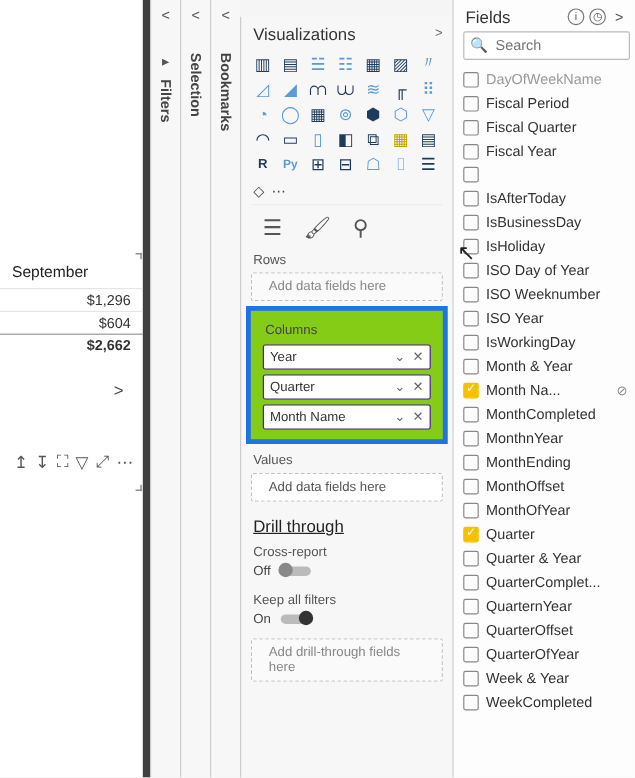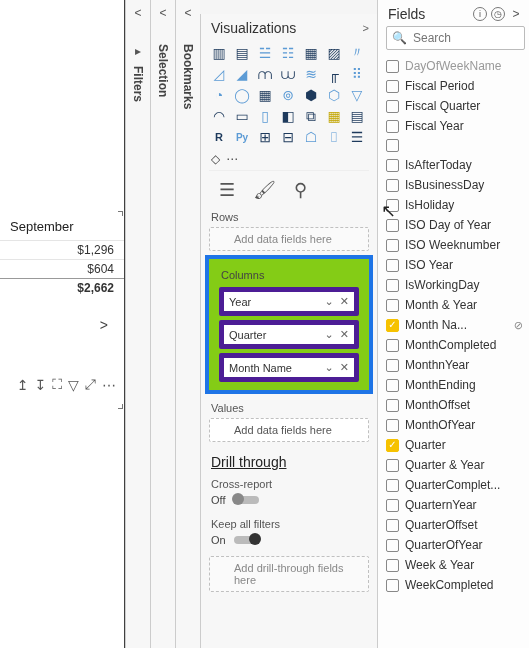--- a/index.html
+++ b/index.html
@@ -13,21 +13,21 @@
     height: 648px;
     overflow: hidden;
     position: relative;
   }
   .main-area {
     position: absolute;
     left: 0; top: 0;
     width: 125px;
     height: 648px;
     background: #fff;
-    border-right: 1px solid #404040;
+    border-right: 6px solid #404040;
     padding-top: 215px;
   }
   .month-header {
     font-size: 13px;
     color: #222;
     padding: 4px 10px 6px;
   }
   .data-row {
     display: flex;
     justify-content: flex-end;
@@ -132,33 +132,33 @@
     font-size: 11px;
     color: #555;
     padding: 4px 2px 2px;
   }
   .wells-group { margin-bottom: 4px; }
   .well {
     border: 1px dashed #c0c0c0;
     background: #fafafa;
     font-size: 11px;
     color: #888;
-    padding: 5px 24px;
+    padding: 5px 14px;
     border-radius: 2px;
     margin-top: 2px;
   }
   .columns-box {
     border: 4px solid #1e74e6;
     padding: 6px 10px 8px;
     margin: 2px -4px 4px -4px;
     background: #84cc16;
   }
   .field-pill {
     background: #fff;
-    border: 5px solid #4c1d95;
+    border: 1px solid #4c1d95;
     border-radius: 2px;
     padding: 3px 5px;
     margin-top: 4px;
     font-size: 11px;
     display: flex;
     justify-content: space-between;
     align-items: center;
   }
   .field-pill .ctrls { display:flex; gap:6px; color:#666; font-size:11px;}
   .drill-title {

